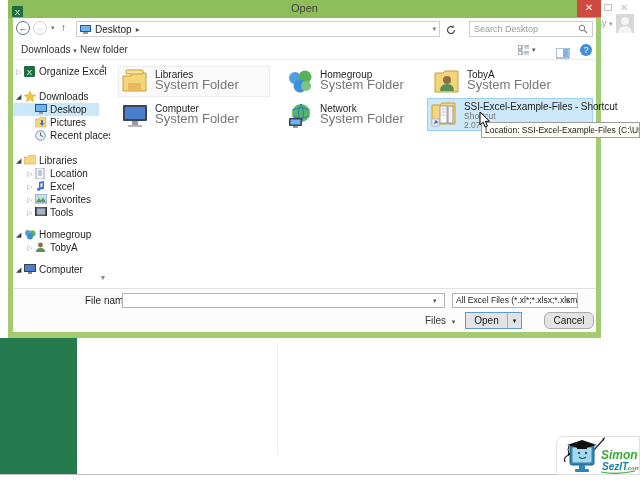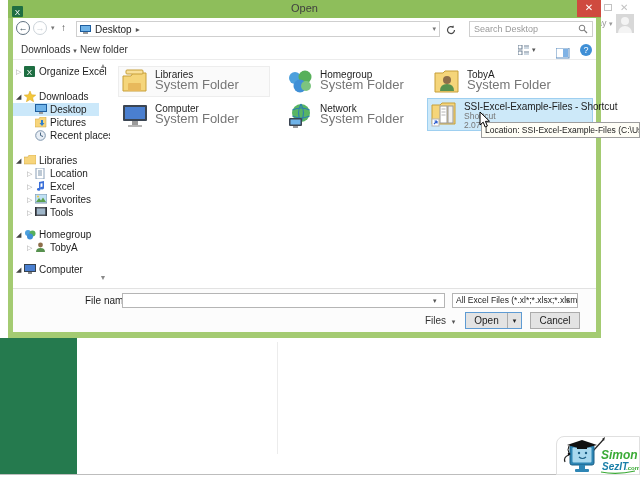--- a/index.html
+++ b/index.html
@@ -80,21 +80,21 @@
   .fn-label { position:absolute; left:72px; top:6px; font-size:10px; }
   .fn-input { position:absolute; left:109px; top:4px; width:323px; height:15px; border:1px solid #b5b5b5; font-size:10px; padding:0 14px 0 3px; font-family:"Liberation Sans",sans-serif; }
   .fn-input-caret { position:absolute; left:420px; top:8px; font-size:7px; color:#555; }
   .ft-select { position:absolute; left:439px; top:4px; width:126px; height:15px; border:1px solid #b5b5b5; background:#fff; font-size:8.5px; line-height:13px; padding:0 12px 0 3px; white-space:nowrap; overflow:hidden; }
   .ft-caret { position:absolute; left:553px; top:8px; font-size:7px; color:#555; }
   .tools { position:absolute; left:412px; top:26px; font-size:10px; color:#333; }
   .btn { position:absolute; top:23px; height:17px; background:#e3e3e3; border:1px solid #ababab; font-size:10px; text-align:center; line-height:15px; color:#222; }
   .btn-open { left:452px; width:57px; border-color:#5e9bd3; display:flex; }
   .btn-open .main { flex:1; line-height:15px; }
   .btn-open .split { width:14px; border-left:1px solid #ababab; font-size:7px; line-height:15px; }
-  .btn-cancel { left:517px; width:50px; }
+  .btn-cancel { left:531px; width:50px;border-radius:6px; }
 
   
   .tooltip { position:absolute; left:481px; top:122px; width:159px; height:16px; background:#fffef6; border:1px solid #9e9e9e; font-size:8.5px; line-height:14px; padding:0 3px; white-space:nowrap; overflow:hidden; z-index:50; color:#222; }
   .cursor { position:absolute; left:479px; top:111px; z-index:60; }
 
   
   .logo-card { position:absolute; left:556px; top:436px; width:84px; height:39px; background:#fff; border:1px solid #e0e0e0; border-radius:8px 0 0 0; z-index:5; }
 </style>
 </head>
 <body>

